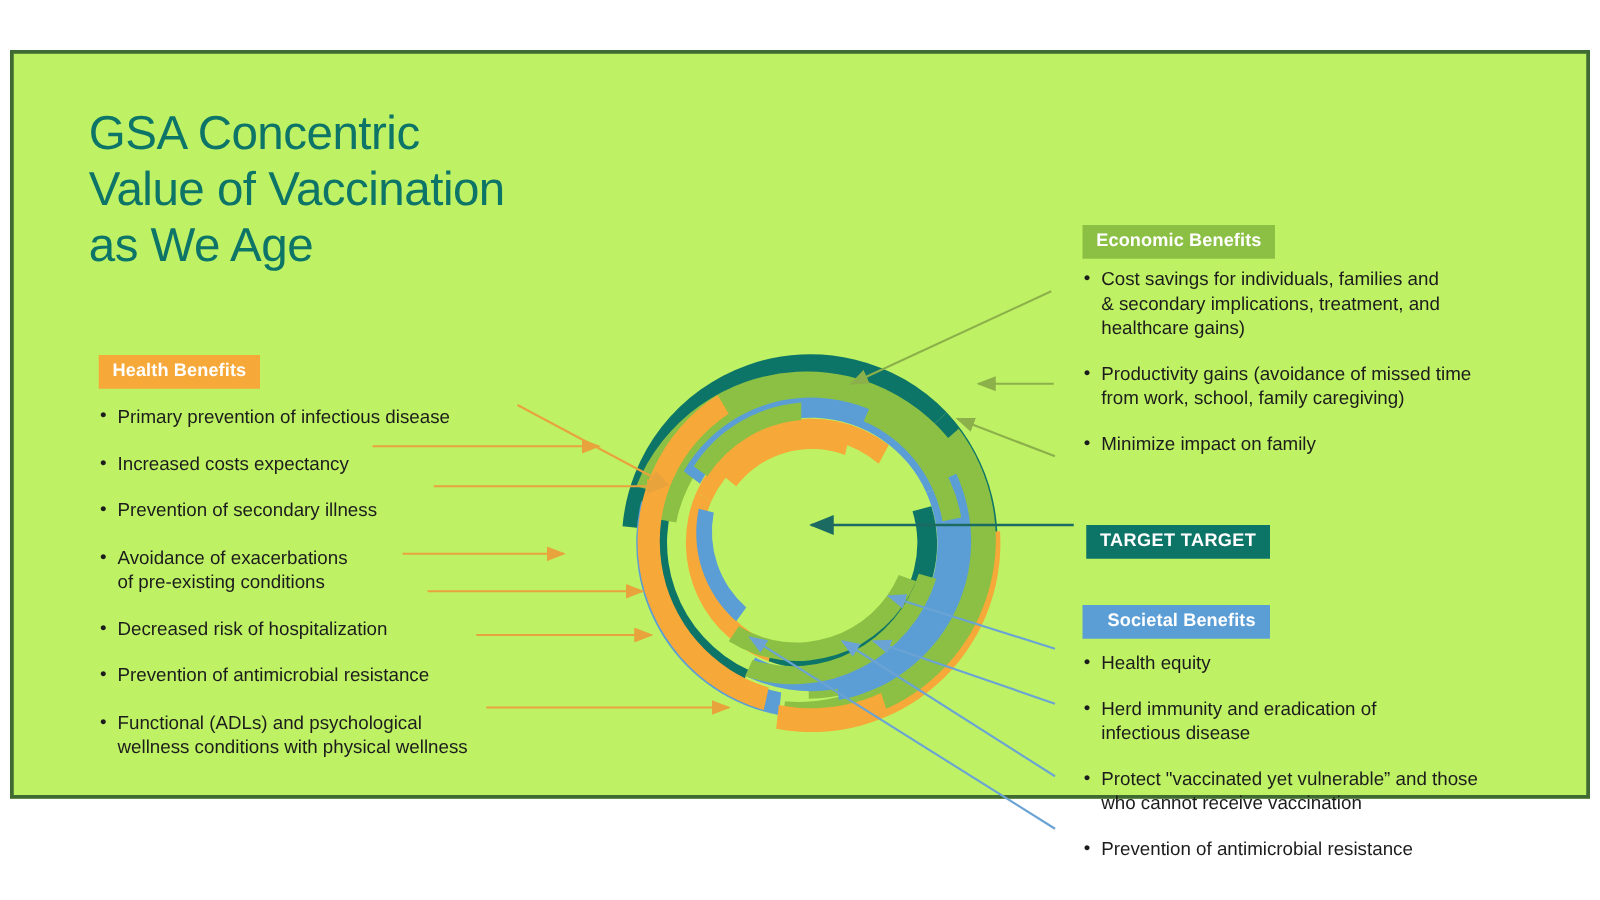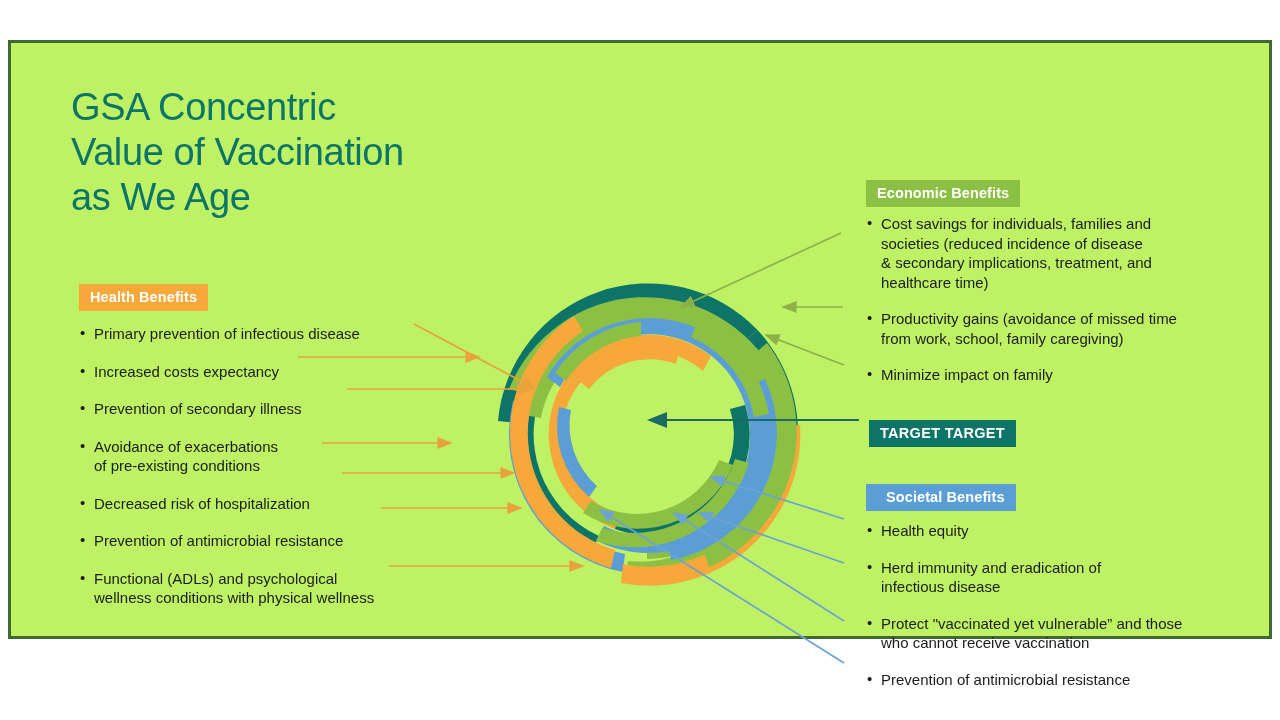--- a/index.html
+++ b/index.html
@@ -333,23 +333,22 @@
     <div class="bullet">
       <span class="ln">Functional (ADLs) and psychological</span>
       <span class="ln">wellness conditions with physical wellness</span>
     </div>
   </div>
 
   <div class="badge" id="badge-economic">Economic Benefits</div>
   <div class="blist" id="list-economic">
     <div class="bullet">
       <span class="ln">Cost savings for individuals, families and</span>
-      <span class="ln">societies (reduced incidence of disease</span>
       <span class="ln">&amp; secondary implications, treatment, and</span>
-      <span class="ln">healthcare time)</span>
+      <span class="ln">healthcare gains)</span>
     </div>
     <div class="bullet">
       <span class="ln">Productivity gains (avoidance of missed time</span>
       <span class="ln">from work, school, family caregiving)</span>
     </div>
     <div class="bullet">
       <span class="ln">Minimize impact on family</span>
     </div>
   </div>
 

